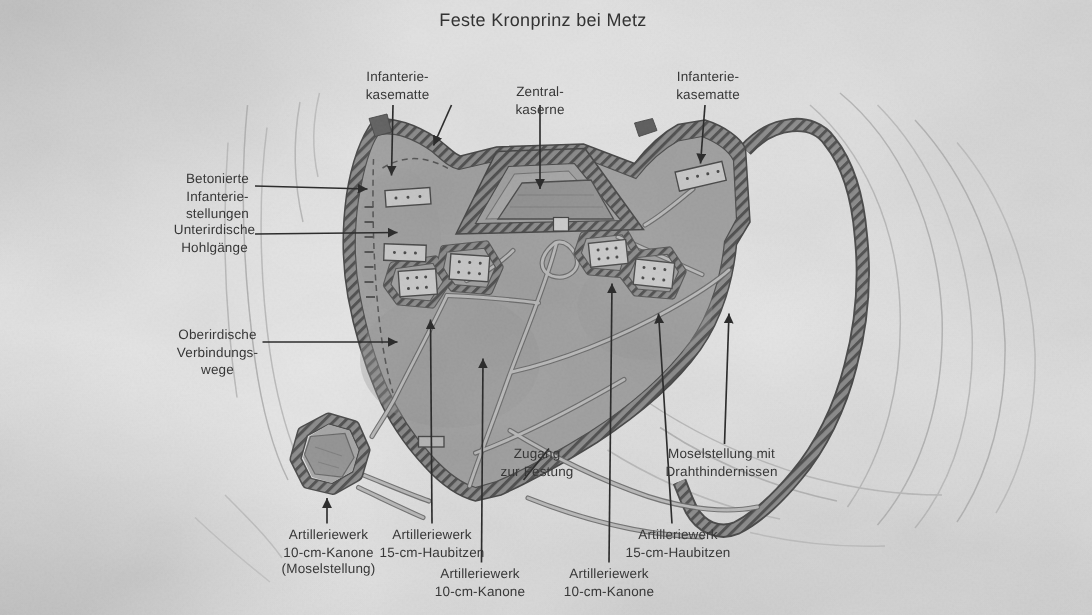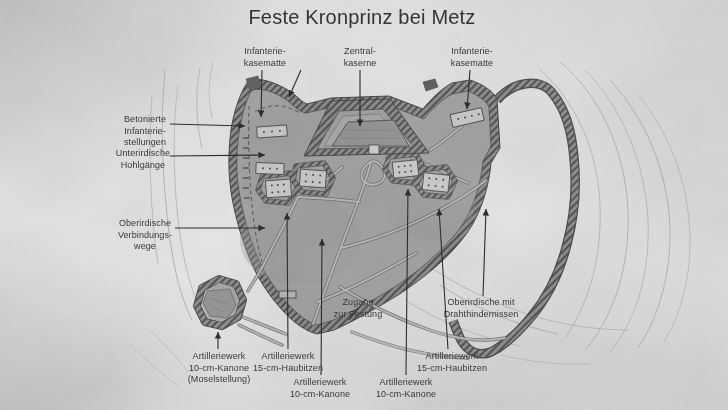--- a/index.html
+++ b/index.html
@@ -9,21 +9,21 @@
     background:
       radial-gradient(ellipse 420px 300px at 2% 2%, rgba(140,140,140,.38), rgba(140,140,140,0) 62%),
       radial-gradient(ellipse 420px 320px at 0% 100%, rgba(130,130,130,.40), rgba(130,130,130,0) 60%),
       radial-gradient(ellipse 520px 360px at 100% 8%, rgba(155,155,155,.28), rgba(155,155,155,0) 65%),
       radial-gradient(ellipse 600px 260px at 70% 100%, rgba(160,160,160,.22), rgba(160,160,160,0) 60%),
       linear-gradient(155deg,#dedede 0%,#e9e9e9 45%,#dadada 100%);
   }
   .map-svg{position:absolute;left:0;top:0;}
   .map-title{
     position:absolute;top:6px;left:362px;transform:translateX(-50%);
-    font-size:20px;color:#333;white-space:nowrap;letter-spacing:.2px;
+    font-size:12px;color:#333;white-space:nowrap;letter-spacing:.2px;
   }
   .map-label{
     position:absolute;transform:translateX(-50%);
     font-size:9px;line-height:1.28;color:#383838;text-align:center;
     white-space:pre-line;letter-spacing:.1px;
   }
 </style>
 </head>
 <body>
 
@@ -241,35 +241,35 @@
       <path d="M448,349 L439,209" marker-end="url(#arr)"></path>
       <path d="M366,299 L349,320"></path>
       <path d="M483,296 L486,209" marker-end="url(#arr)"></path>
     </g>
   </svg>
 
   <div class="map-title">Feste Kronprinz bei Metz</div>
 
   <div class="map-label" style="left:265px;top:46px">Infanterie-
 kasematte</div>
-  <div class="map-label" style="left:360px;top:46px">Zentral-
+  <div class="map-label" style="left:360px;top:56px">Zentral-
 kaserne</div>
   <div class="map-label" style="left:472px;top:46px">Infanterie-
 kasematte</div>
   <div class="map-label" style="left:145px;top:114px">Betonierte
 Infanterie-
 stellungen</div>
   <div class="map-label" style="left:145px;top:218px">Oberirdische
 Verbindungs-
 wege</div>
   <div class="map-label" style="left:143px;top:148px">Unterirdische
 Hohlgänge</div>
   <div class="map-label" style="left:358px;top:297px">Zugang
 zur Festung</div>
-  <div class="map-label" style="left:481px;top:297px">Oberirdische mit
+  <div class="map-label" style="left:481px;top:297px">Moselstellung mit
 Drahthindernissen</div>
   <div class="map-label" style="left:219px;top:351px">Artilleriewerk
 10-cm-Kanone
 (Moselstellung)</div>
   <div class="map-label" style="left:288px;top:351px">Artilleriewerk
 15-cm-Haubitzen</div>
   <div class="map-label" style="left:320px;top:377px">Artilleriewerk
 10-cm-Kanone</div>
   <div class="map-label" style="left:406px;top:377px">Artilleriewerk
 10-cm-Kanone</div>

